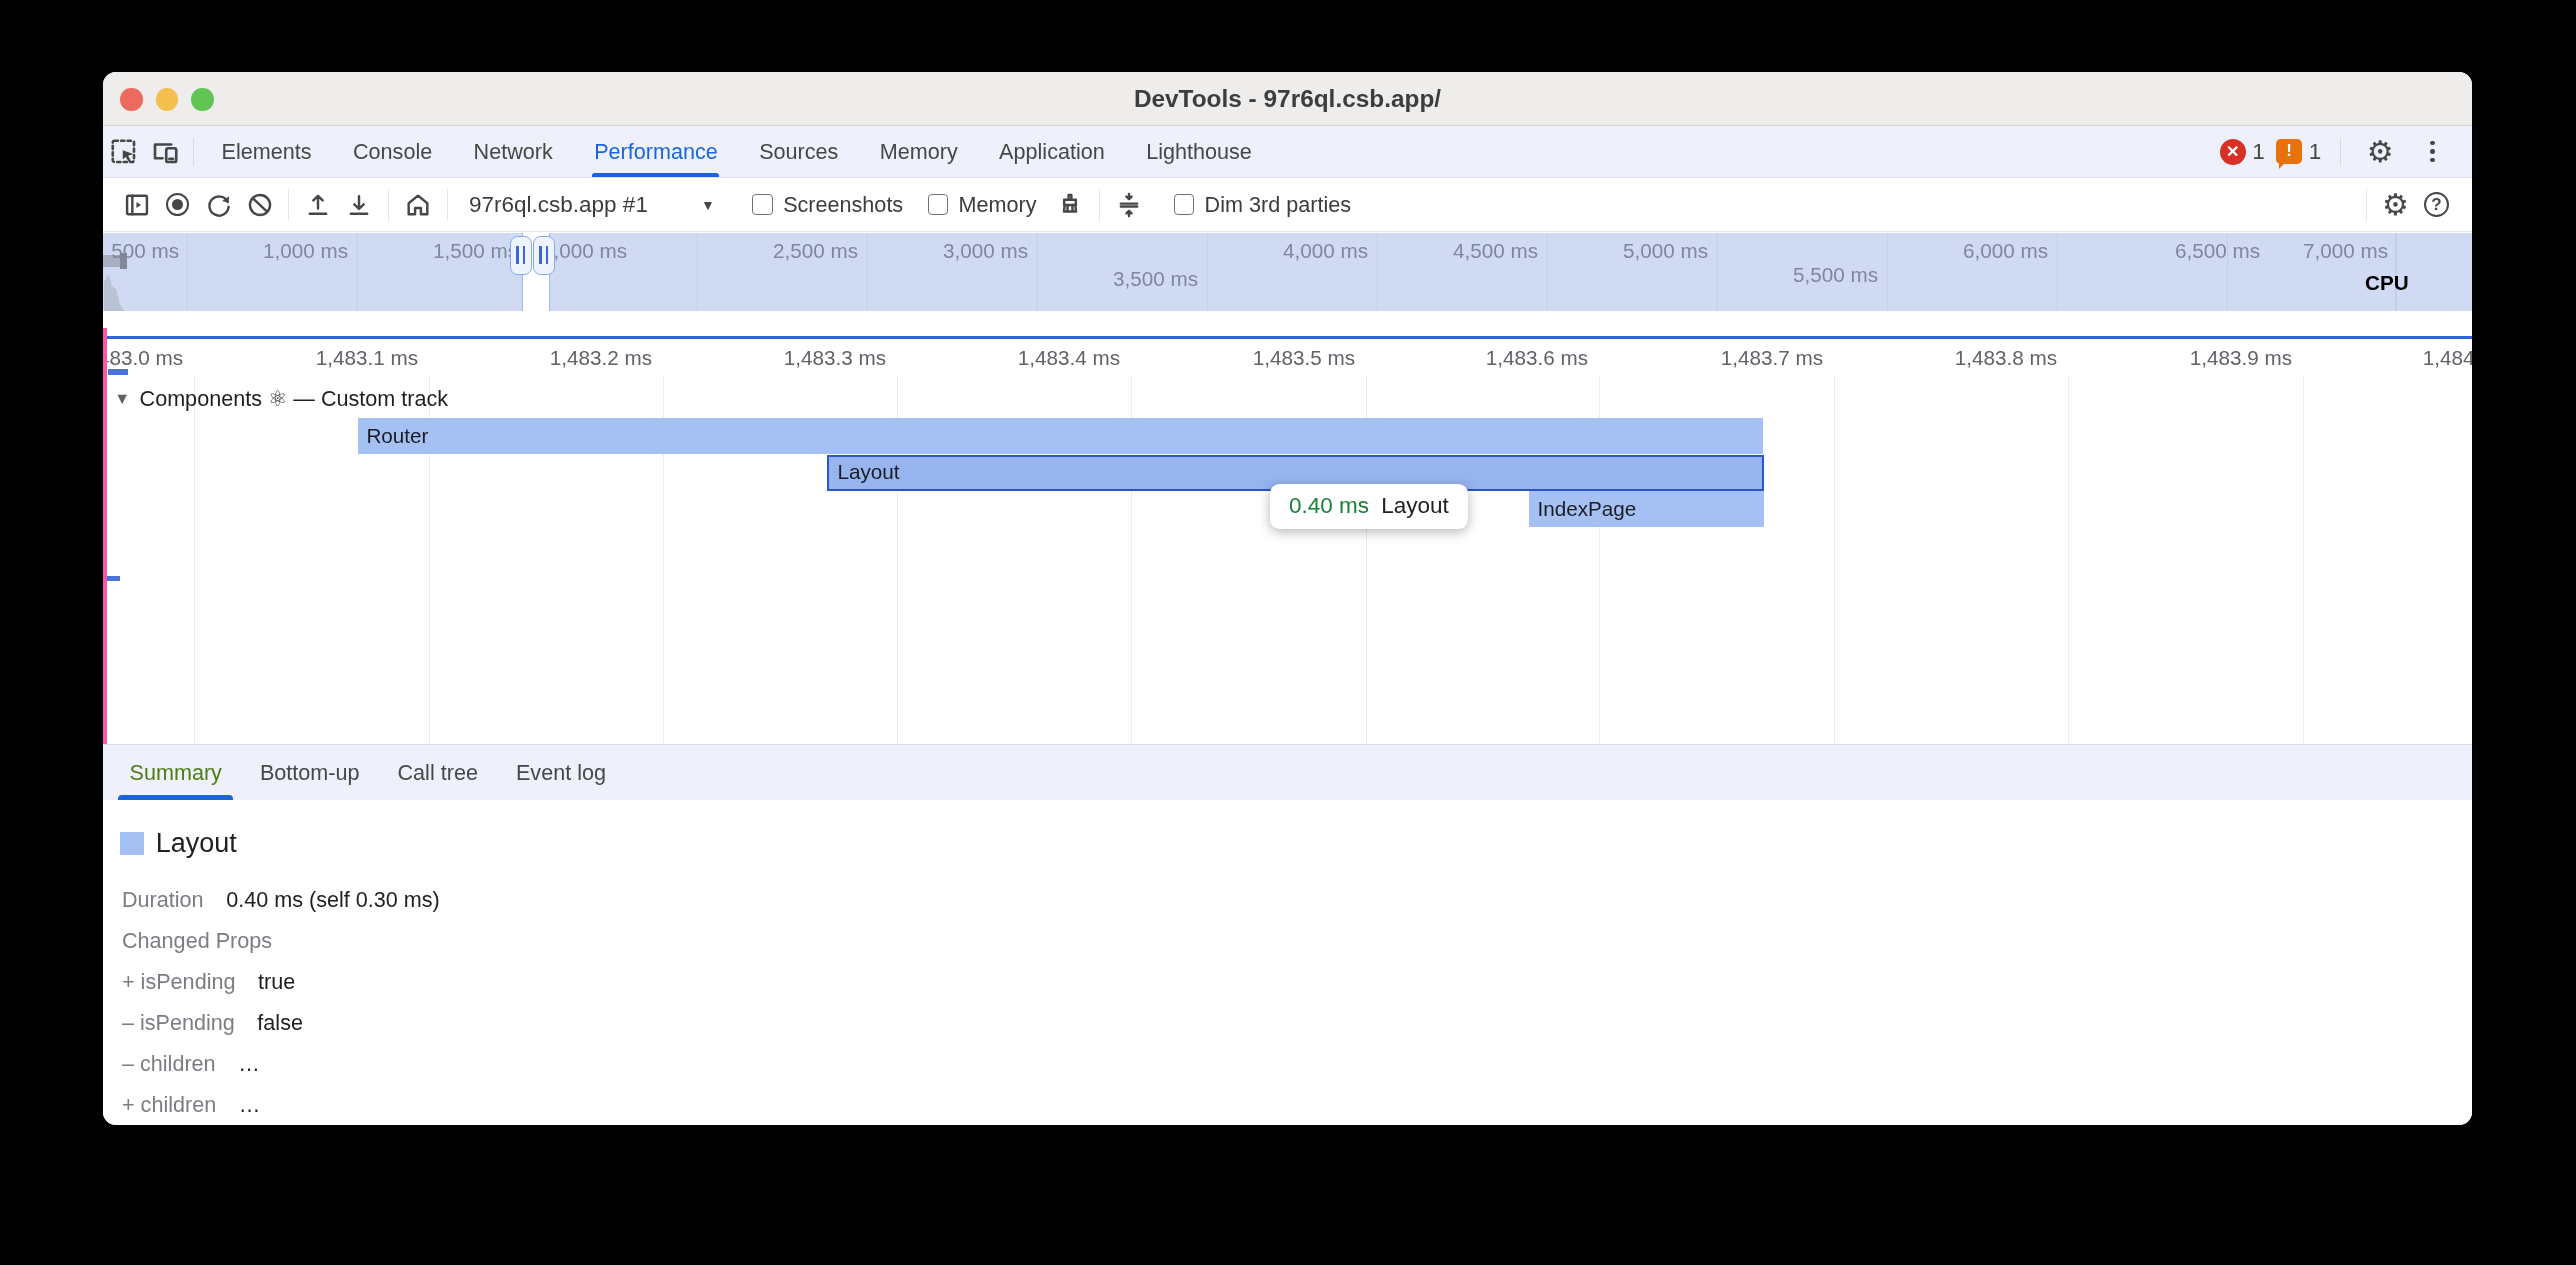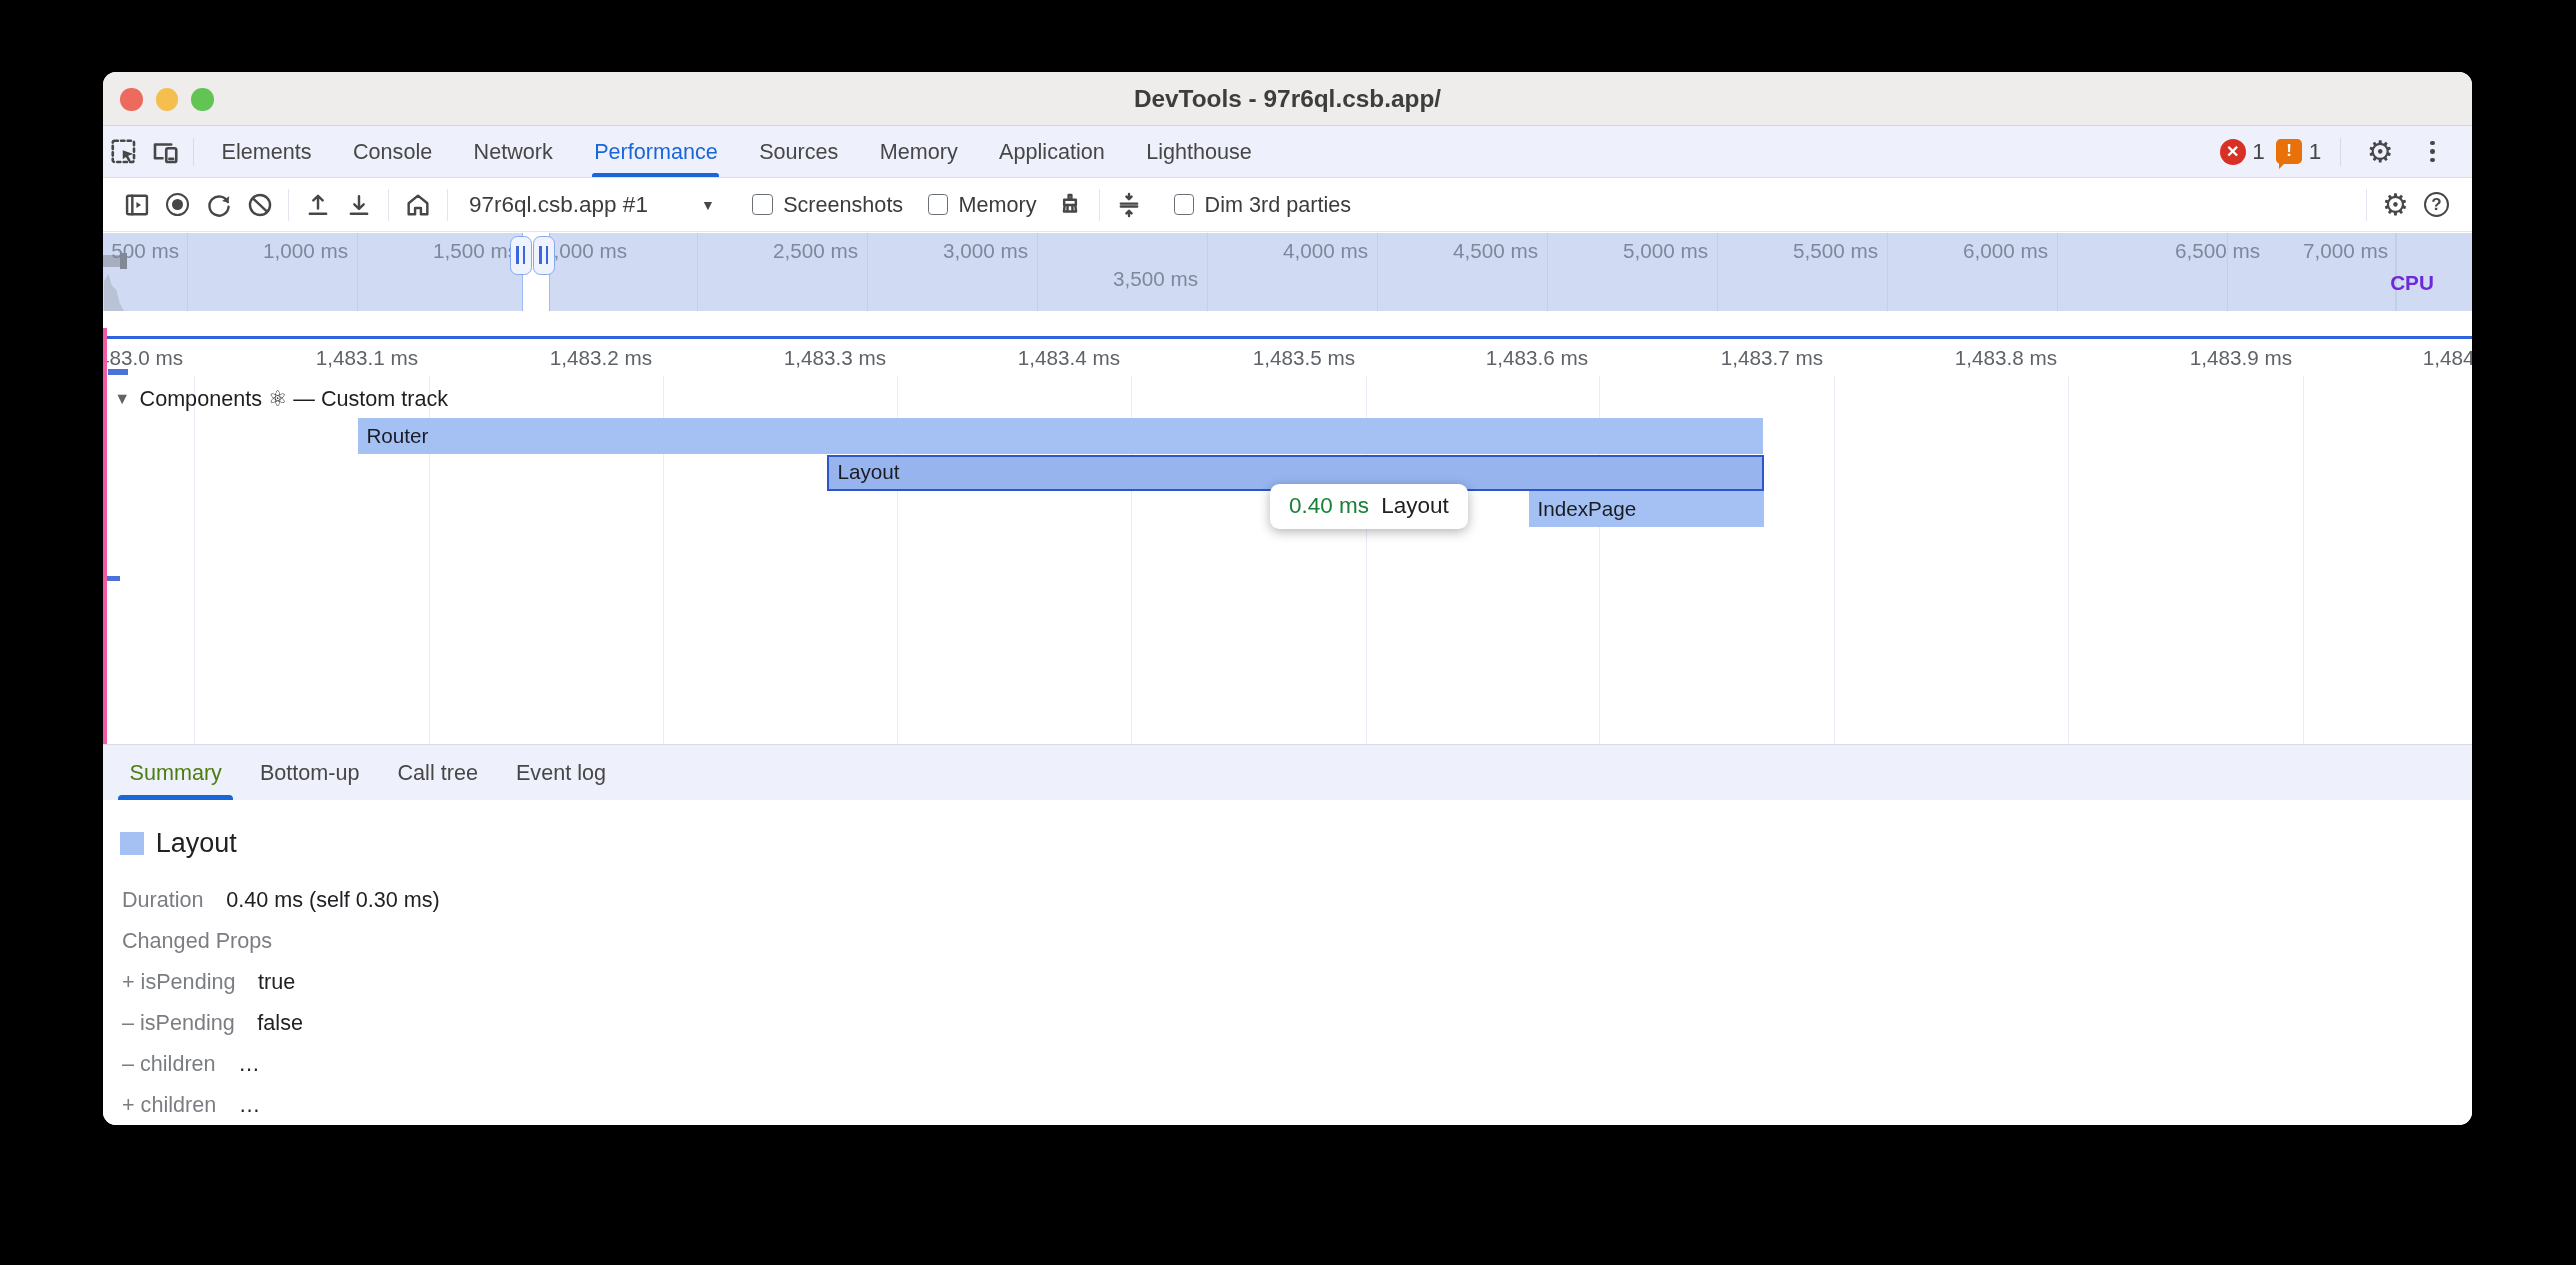--- a/index.html
+++ b/index.html
@@ -51,21 +51,21 @@
   .cb { display:flex; align-items:center; margin-left:24.4px; }
   .cb .box { width:20.7px; height:20.7px; border:1.9px solid #6b6f76; border-radius:3.8px; background:#fff; margin-right:10.3px; }
   .cb .cbl { font-size:21.6px; color:#3c3c3c; }
 
   
   .overview { position:absolute; left:0; top:161px; width:100%; height:78px; background:#dbe4f8; overflow:hidden; }
   .ov-grid { position:absolute; top:0; width:0.9px; height:103px; background:#c8d3ef; }
   .ov-label { position:absolute; top:5.6px; width:207px; text-align:right; font-size:20.7px; color:#5d6673; }
   .ov-hdiv { position:absolute; left:0; right:0; top:84px; height:0.9px; background:#ccd6ef; }
   .ov-vdiv { position:absolute; top:0; height:103px; width:0.9px; background:#c5d0ec; left:2292px; }
-  .lane-label { position:absolute; width:94px; text-align:center; font-size:20.7px; font-weight:bold; color:#6d28d9; }
+  .lane-label { position:absolute; width:94px; text-align:left; font-size:20.7px; font-weight:bold; color:#000000; }
   .cpu-label { left:2262px; top:38px; } .net-label { left:2262px; top:82px; }
   .cpu-sil { position:absolute; left:0.9px; top:41px; width:26px; height:41px; background:#b8bfcb;
     clip-path:polygon(0 18%, 18% 0, 30% 28%, 48% 38%, 60% 70%, 75% 88%, 100% 100%, 0 100%); }
   .cpu-bar { position:absolute; left:0; top:21.6px; width:20.7px; height:12.2px; background:#9aa0a9; }
   .cpu-bar-dark { position:absolute; left:17px; top:20px; width:6.6px; height:16px; background:#63666d; }
   .ov-dim { position:absolute; top:0; height:103px; background:rgba(188,201,231,.35); }
   .sel-band { position:absolute; top:0; height:103px; background:#fff; border-left:1.9px solid #9fb9f2; border-right:1.9px solid #9fb9f2; }
   .sel-handle { position:absolute; top:2.8px; width:21.6px; height:39px; background:#eef3fe; border:1.9px solid #85a7f0; border-radius:7.5px;
     display:flex; align-items:center; justify-content:center; gap:3.8px; }
   .sel-handle i { width:2.8px; height:18px; background:#3c67d9; }
@@ -293,21 +293,21 @@
     <div class="ov-label" style="left: -131px;">500 ms</div>
       <div class="ov-label" style="left: 38px;">1,000 ms</div>
       <div class="ov-label" style="left: 208px;">1,500 ms</div>
       <div class="ov-label" style="left: 378px; text-align: center;">2,000 ms</div>
       <div class="ov-label" style="left: 548px;">2,500 ms</div>
       <div class="ov-label" style="left: 718px;">3,000 ms</div>
       <div class="ov-label" style="left: 888px; margin-top: 28px;">3,500 ms</div>
       <div class="ov-label" style="left: 1058px;">4,000 ms</div>
       <div class="ov-label" style="left: 1228px;">4,500 ms</div>
       <div class="ov-label" style="left: 1398px;">5,000 ms</div>
-      <div class="ov-label" style="left: 1568px;">5,500 ms</div>
+      <div class="ov-label" style="left: 1568px; margin-top: 24px;">5,500 ms</div>
       <div class="ov-label" style="left: 1738px;">6,000 ms</div>
       <div class="ov-label" style="left: 1950px;">6,500 ms</div>
       <div class="ov-label" style="left: 2078px;">7,000 ms</div>
       <div class="ov-dim" style="left:0; width:419px;"></div>
     <div class="ov-dim" style="left:447px; right:0;"></div>
     <div class="sel-band" style="left:419px; width:28px;"></div>
     <div class="sel-handle" style="left:407px;">
         <i></i>
         <i></i>
       </div>

